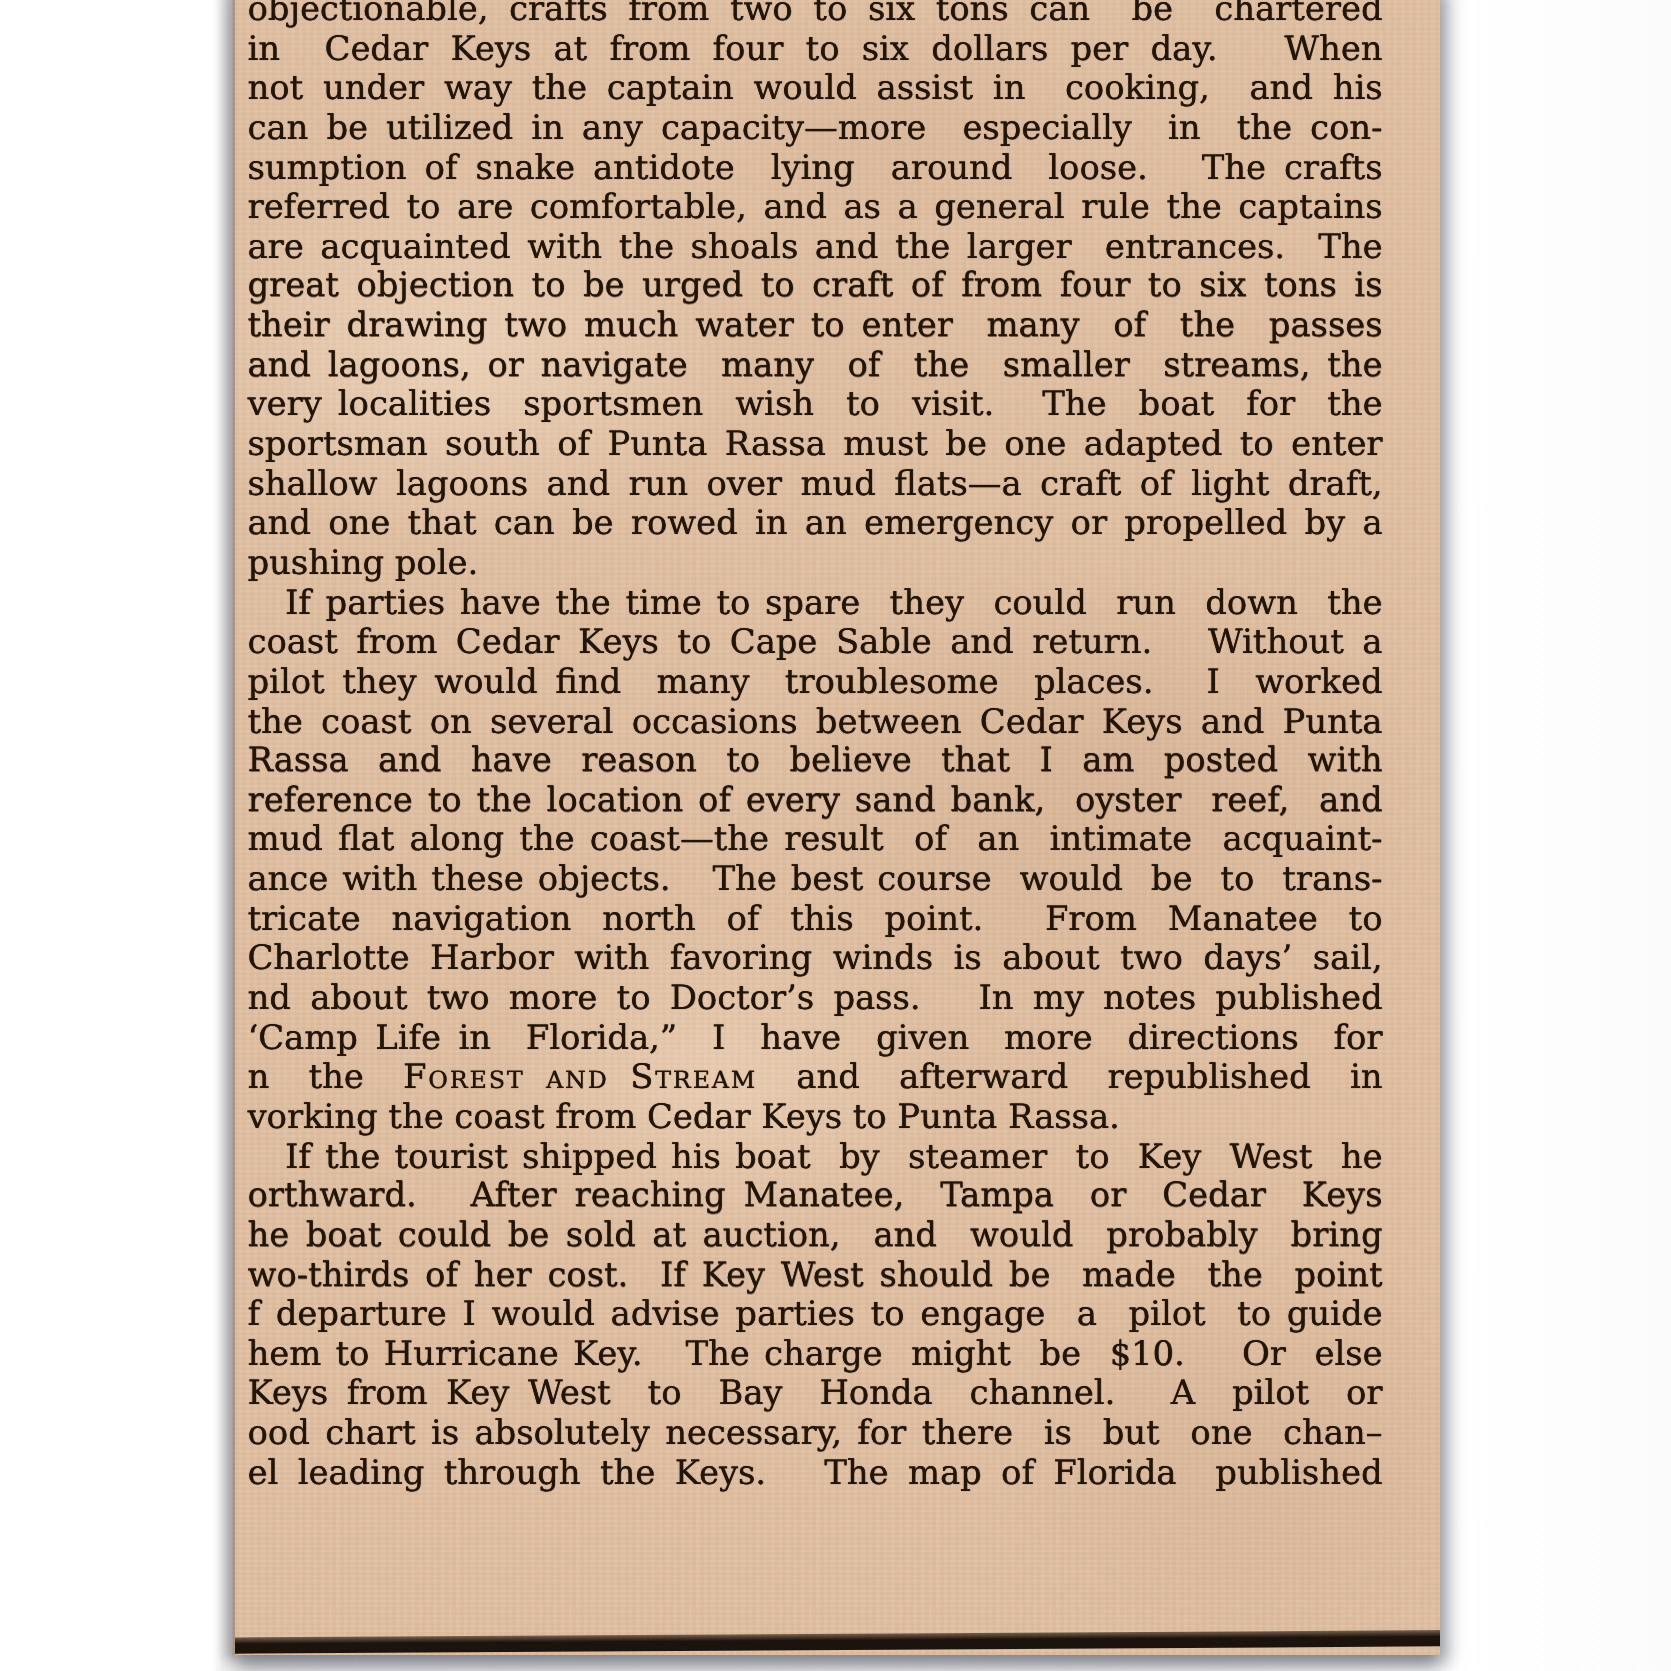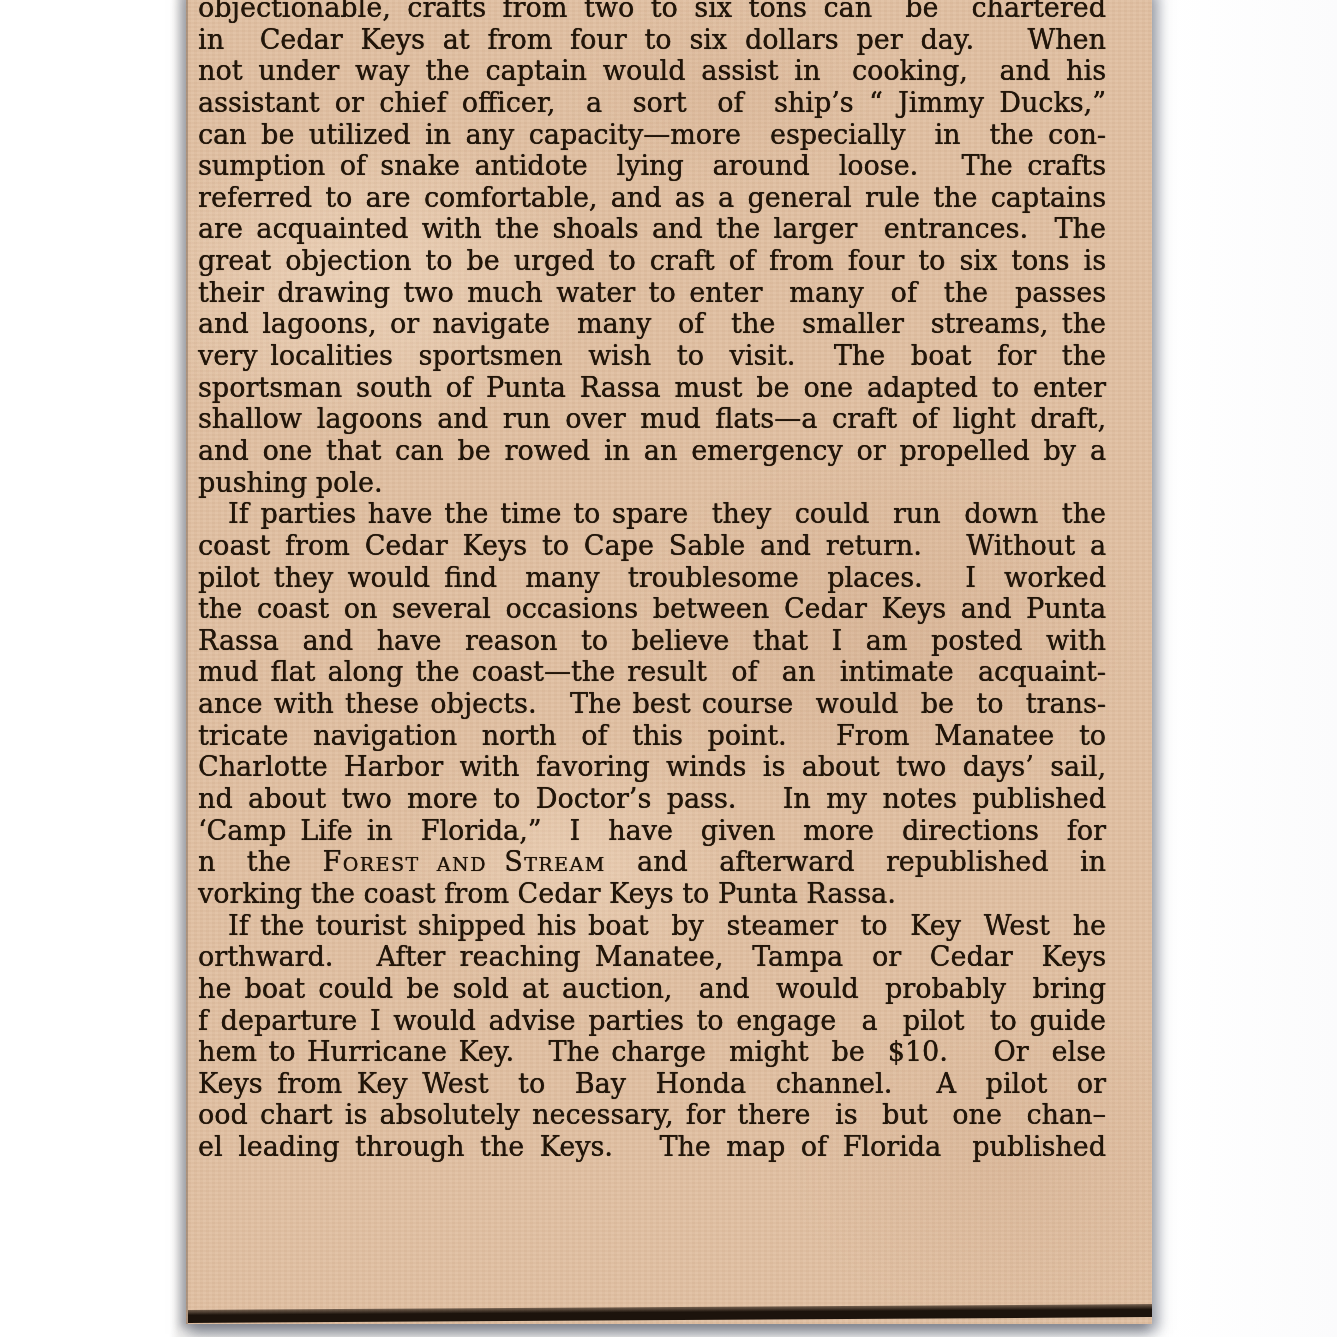--- a/index.html
+++ b/index.html
@@ -79,49 +79,50 @@
 </style>
 </head>
 <body>
 
 <div class="scan">
   <div class="clipping">
     <div class="text-column">
         <div class="line">objectionable, crafts from two to six tons can  be  chartered</div>
         <div class="line">in  Cedar Keys at from four to six dollars per day.   When</div>
         <div class="line">not under way the captain would assist in  cooking,  and his</div>
-        <div class="line">assistant or chief officer,  a  sort  of  ship’s “ Jimmy Ducks,”</div>
         <div class="line">can be utilized in any capacity—more  especially  in  the con-</div>
         <div class="line">sumption of snake antidote  lying  around  loose.   The crafts</div>
         <div class="line">referred to are comfortable, and as a general rule the captains</div>
         <div class="line">are acquainted with the shoals and the larger  entrances.  The</div>
         <div class="line">great objection to be urged to craft of from four to six tons is</div>
         <div class="line">their drawing two much water to enter  many  of  the  passes</div>
         <div class="line">and lagoons, or navigate  many  of  the  smaller  streams, the</div>
         <div class="line">very localities  sportsmen  wish  to  visit.   The  boat  for  the</div>
         <div class="line">sportsman south of Punta Rassa must be one adapted to enter</div>
         <div class="line">shallow lagoons and run over mud flats—a craft of light draft,</div>
         <div class="line">and one that can be rowed in an emergency or propelled by a</div>
         <div class="line para-end">pushing pole.</div>
         <div class="line indent">If parties have the time to spare  they  could  run  down  the</div>
         <div class="line">coast from Cedar Keys to Cape Sable and return.   Without a</div>
         <div class="line">pilot they would find  many  troublesome  places.   I  worked</div>
         <div class="line">the coast on several occasions between Cedar Keys and Punta</div>
         <div class="line">Rassa  and  have  reason  to  believe  that  I  am  posted  with</div>
+        <div class="line">reference to the location of every sand bank,  oyster  reef,  and</div>
         <div class="line">mud flat along the coast—the result  of  an  intimate  acquaint-</div>
         <div class="line">ance with these objects.   The best course  would  be  to  trans-</div>
         <div class="line">tricate  navigation  north  of  this  point.    From  Manatee  to</div>
         <div class="line">Charlotte Harbor with favoring winds is about two days’ sail,</div>
         <div class="line">nd about two more to Doctor’s pass.   In my notes published</div>
         <div class="line">‘Camp Life in  Florida,”  I  have  given  more  directions  for</div>
         <div class="line"><span class="">n  the  </span><span class="sc">Forest and Stream</span><span class="">  and  afterward  republished  in</span></div>
         <div class="line para-end">vorking the coast from Cedar Keys to Punta Rassa.</div>
         <div class="line indent">If the tourist shipped his boat  by  steamer  to  Key  West  he</div>
         <div class="line">orthward.   After reaching Manatee,  Tampa  or  Cedar  Keys</div>
         <div class="line">he boat could be sold at auction,  and  would  probably  bring</div>
+        <div class="line">wo-thirds of her cost.  If Key West should be  made  the  point</div>
         <div class="line">f departure I would advise parties to engage  a  pilot  to guide</div>
         <div class="line">hem to Hurricane Key.   The charge  might  be  $10.    Or  else</div>
         <div class="line">Keys from Key West  to  Bay  Honda  channel.   A  pilot  or</div>
         <div class="line">ood chart is absolutely necessary, for there  is  but  one  chan–</div>
         <div class="line">el leading through the Keys.   The map of Florida  published</div>
       </div>
     <div class="cut-edge-bottom"></div>
   </div>
 </div>
 

